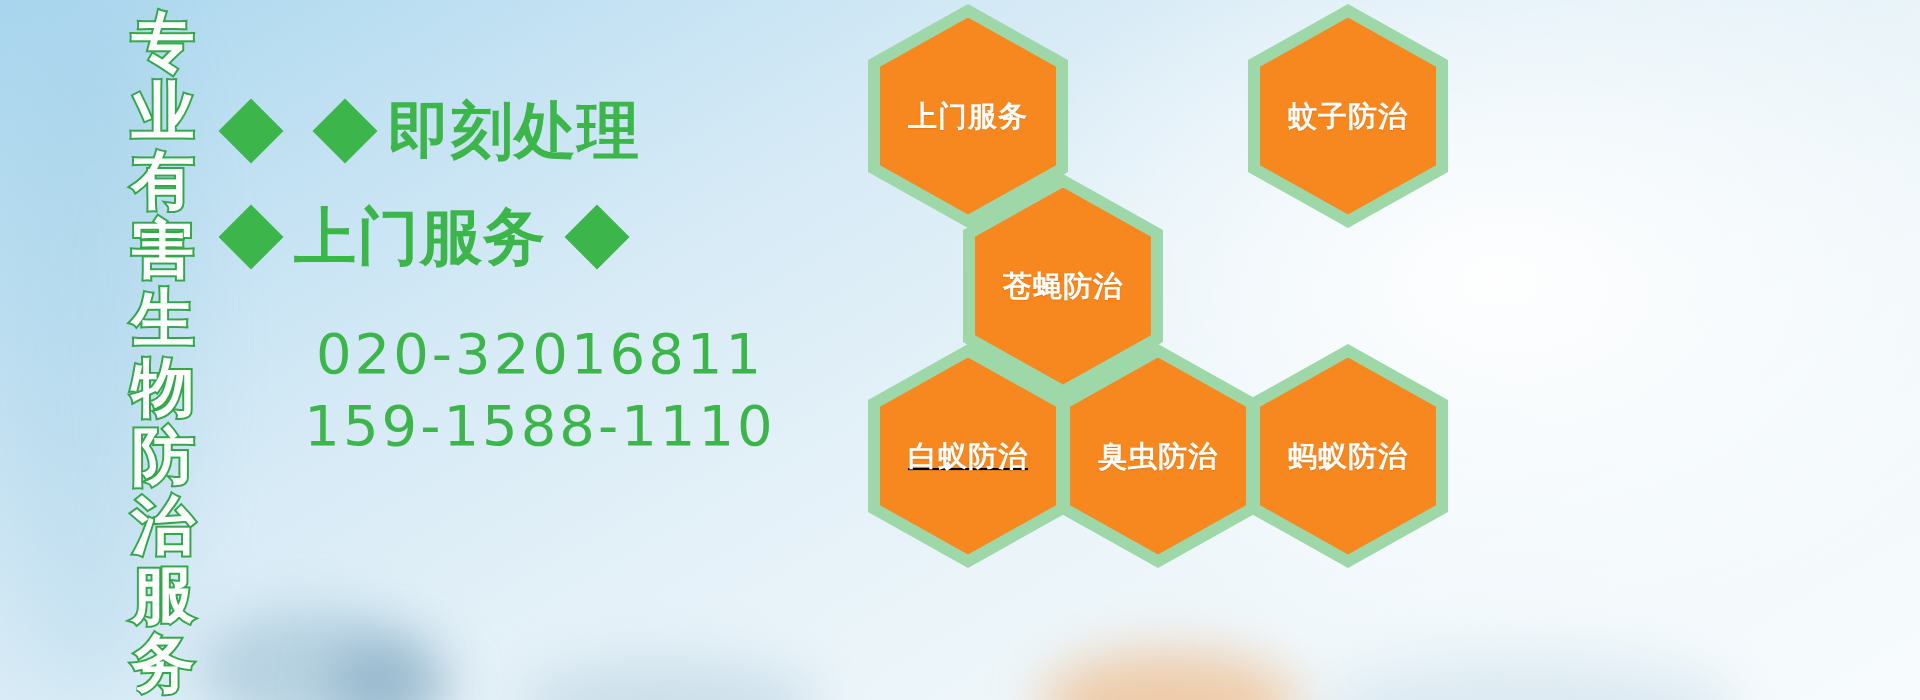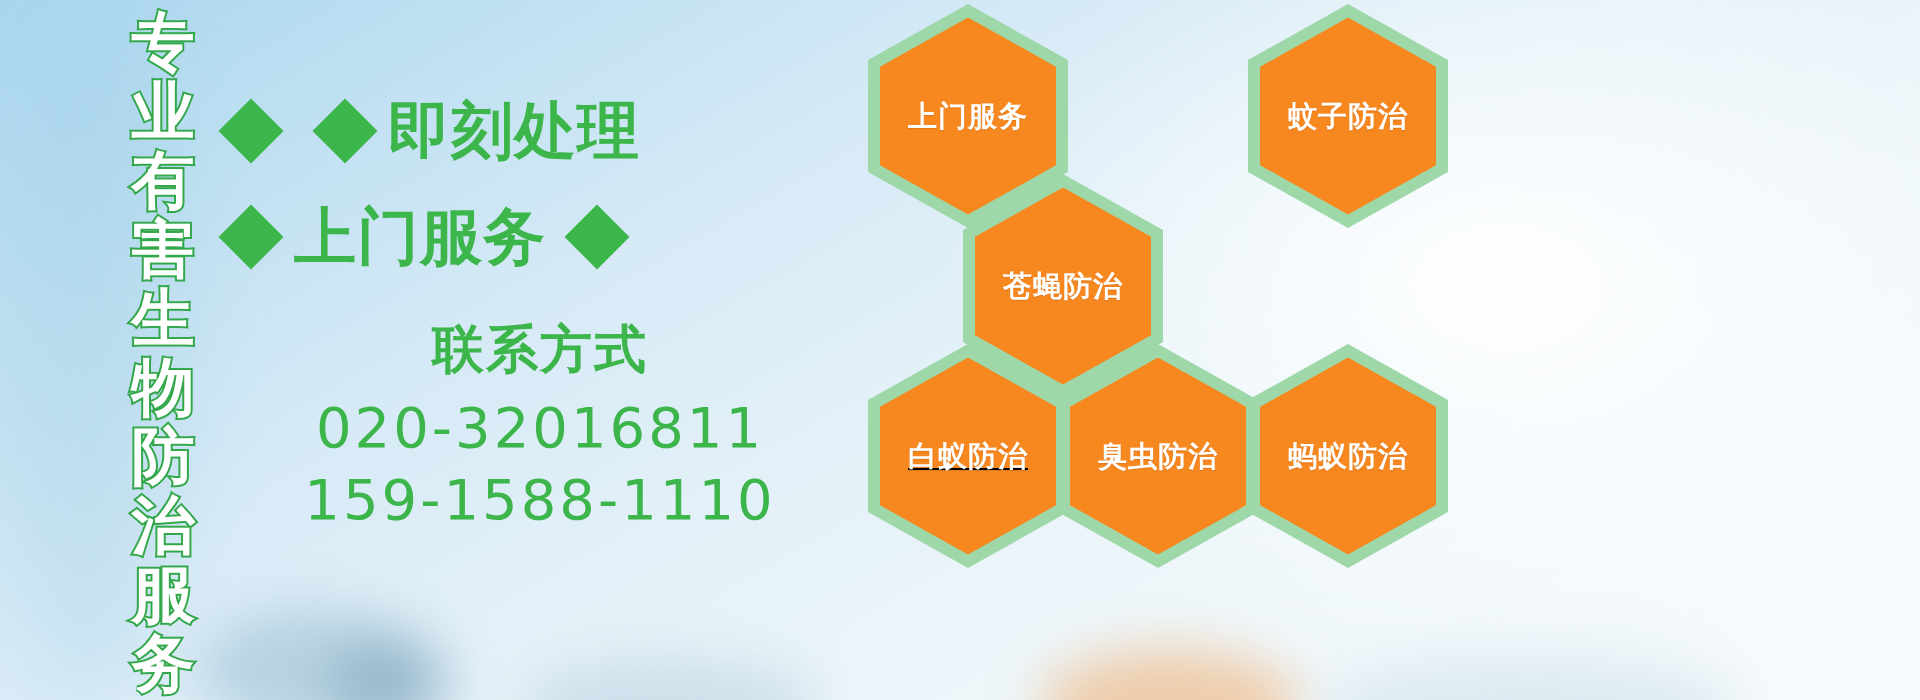--- a/index.html
+++ b/index.html
@@ -203,21 +203,20 @@
         <span class="ftext">上门服务</span>
       </div>
       <span class="fgap"></span>
       <div class="fitem">
         <span class="diamond"></span>
       </div>
     </div>
   </div>
 
   <div class="contact">
-    <div class="contact-title">联系方式</div>
     <div class="contact-phone">020-32016811</div>
     <div class="contact-phone">159-1588-1110</div>
   </div>
 
   <div class="hexwrap">
 
     <div class="hex" style="left:8px;   top:4px;">
       <div class="hex-inner">
         <span class="hex-label">上门服务</span>
       </div>

